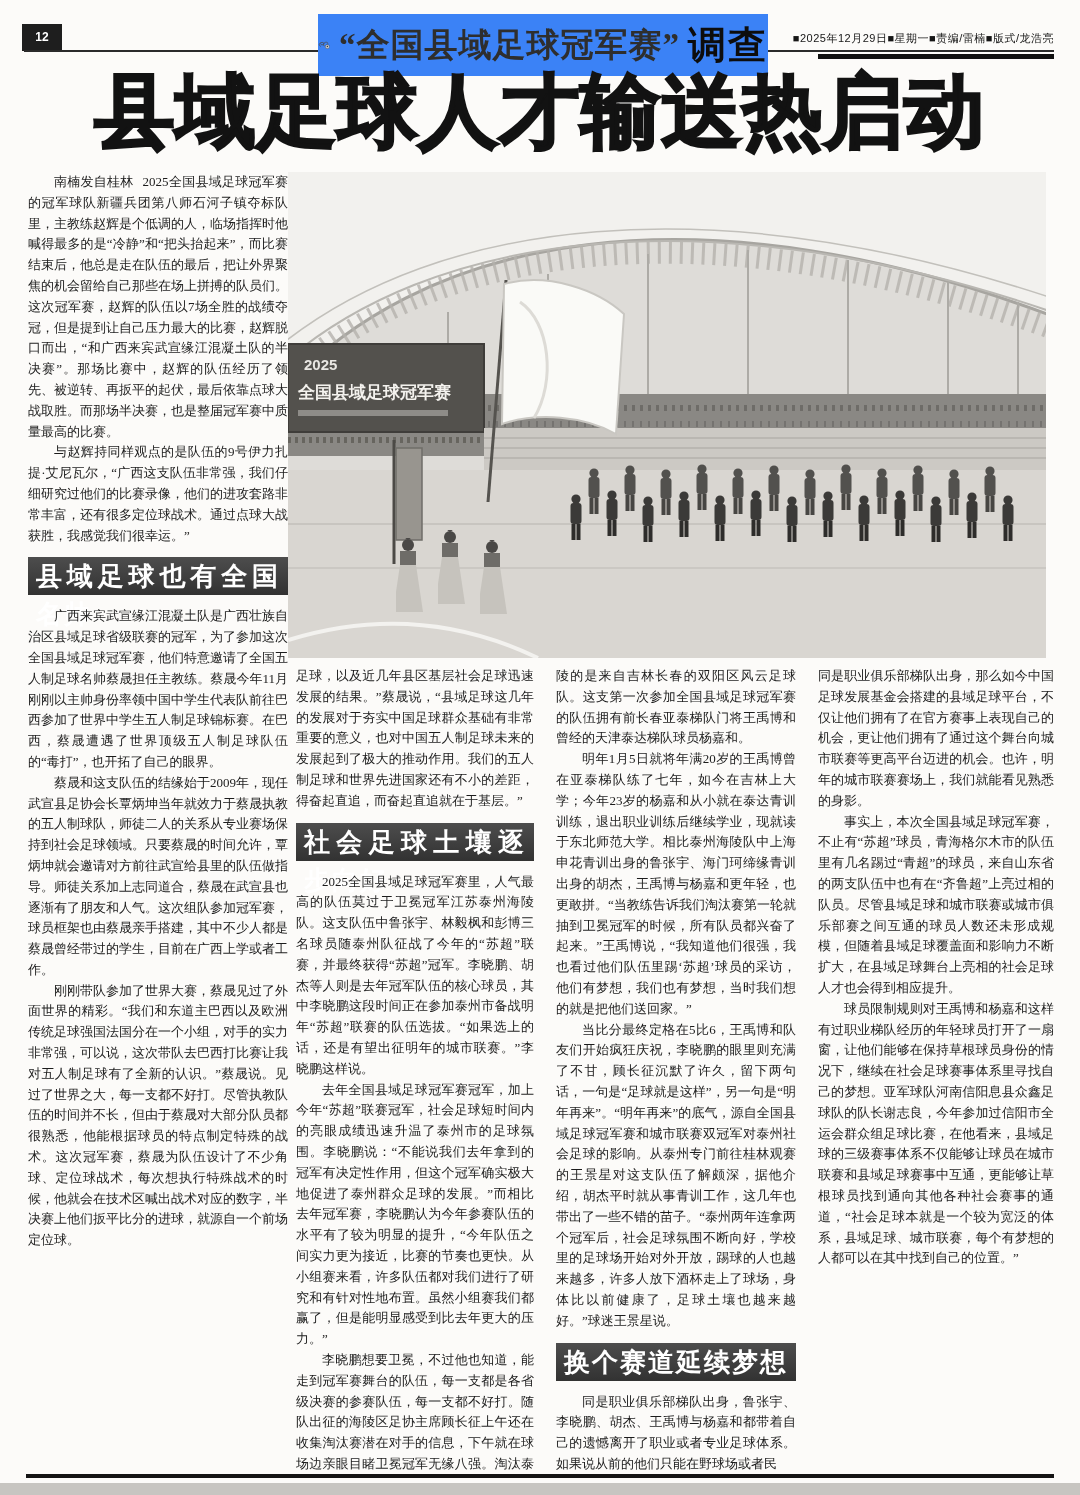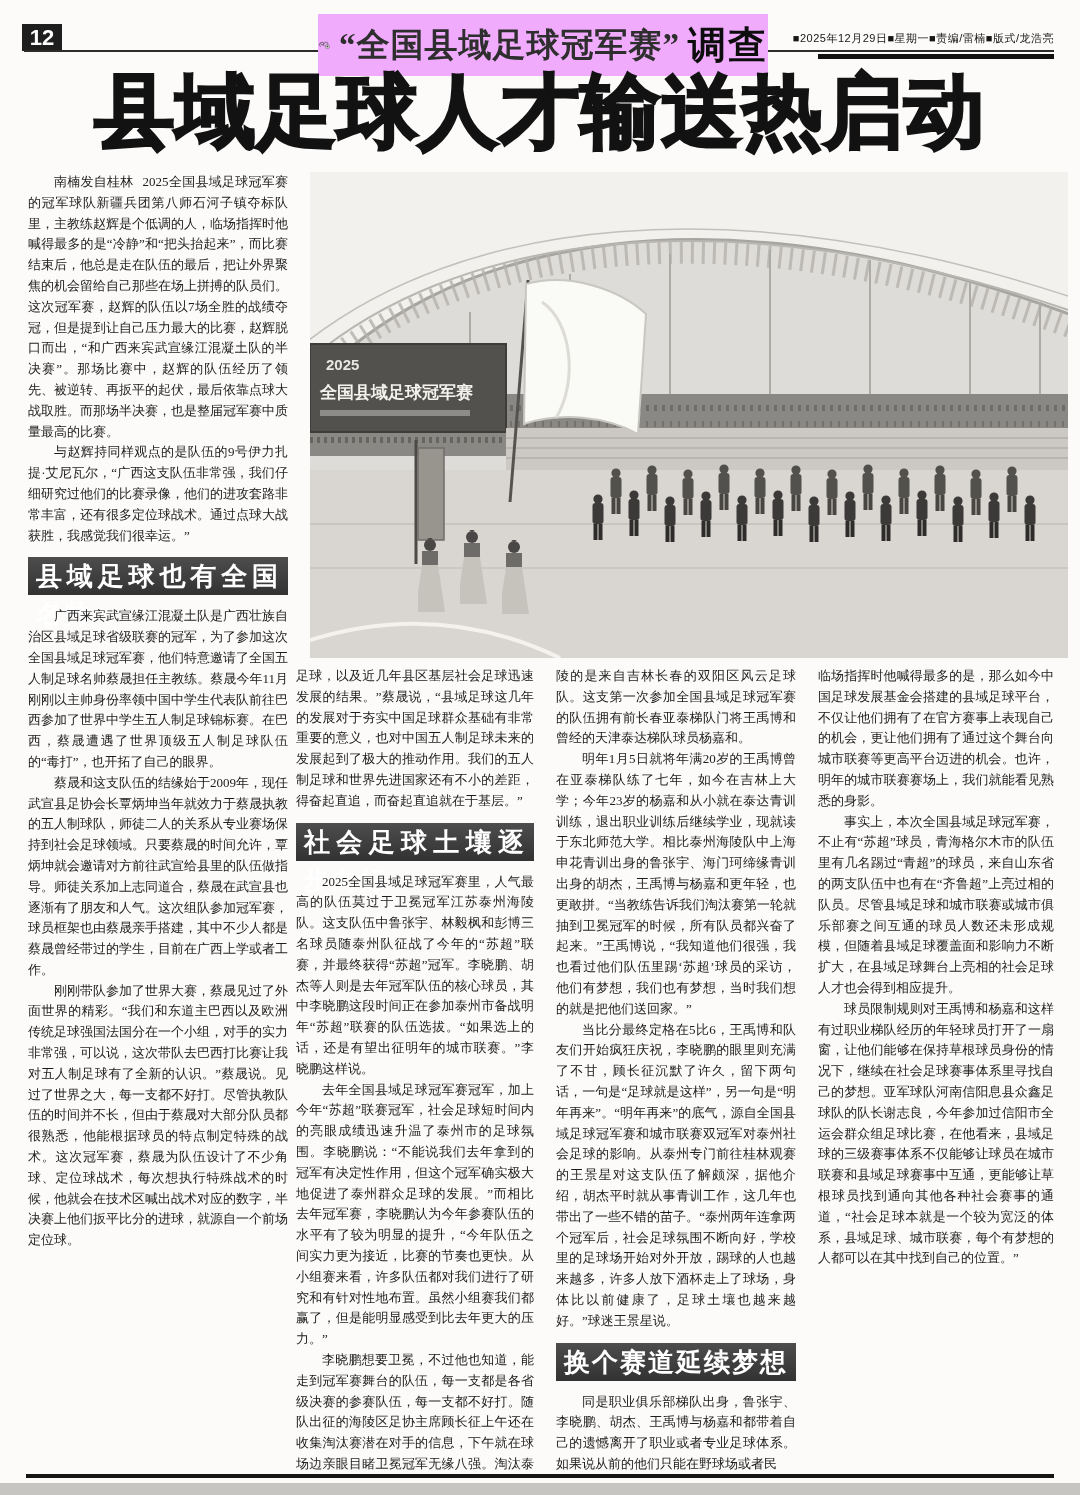--- a/index.html
+++ b/index.html
@@ -1,25 +1,25 @@
 <!DOCTYPE html>
 <html><head>
 <meta charset="utf-8">
 <style>
   html,body{margin:0;padding:0;background:#b9b7b4;}
   .page{position:relative;width:1080px;height:1495px;background:#fcfbf9;margin:0 auto;
         font-family:"Liberation Serif","DejaVu Serif",serif;color:#1c1c1c;overflow:hidden;}
   
   .pagenum{position:absolute;left:22px;top:24px;width:40px;height:27px;background:#1e1e1e;color:#fff;
-           font-family:"Liberation Sans",sans-serif;font-weight:bold;font-size:22px;line-height:27px;text-align:center;}
+           font-family:"Liberation Sans",sans-serif;font-weight:bold;font-size:12px;line-height:27px;text-align:center;}
   .header-rule-thin{position:absolute;left:24px;top:50px;width:1030px;height:2px;background:#2b2b2b;}
   .header-rule-thick{position:absolute;left:818px;top:54px;width:236px;height:5px;background:#101010;}
   .date-line{position:absolute;right:26px;top:31px;font-family:"Liberation Sans",sans-serif;
              font-size:11px;letter-spacing:.5px;color:#161616;background:#fcfbf9;padding-left:6px;text-align:center;}
-  .banner{position:absolute;left:318px;top:14px;width:450px;height:62px;background:#f0abfc;
+  .banner{position:absolute;left:318px;top:14px;width:450px;height:62px;background:#3b82f6;
           display:flex;align-items:center;justify-content:center;gap:8px;}
   .banner-title{font-size:33px;font-weight:900;color:#2e2e2e;letter-spacing:1px;
                 font-family:"Liberation Serif",serif;white-space:nowrap;}
   .banner-suffix{font-size:38px;font-weight:900;color:#0d0d0d;letter-spacing:2px;
                  font-family:"Liberation Sans",sans-serif;white-space:nowrap;}
   
   .headline{position:absolute;left:28px;top:62px;width:1024px;text-align:center;
             font-family:"Liberation Sans",sans-serif;font-weight:900;font-size:80px;line-height:100px;
             color:#121212;letter-spacing:1px;-webkit-text-stroke:2.5px #121212;white-space:nowrap;}
   
@@ -28,21 +28,21 @@
   #col2{left:296px;top:666px;width:238px;height:806px;}
   #col3{left:556px;top:666px;width:240px;height:806px;}
   #col4{left:818px;top:666px;width:236px;height:806px;}
   .col p{margin:0;text-indent:2em;}
   .col p.cont{text-indent:0;}
   .dateline{font-weight:normal;margin-right:9px;}
   .secbar{background:linear-gradient(180deg,#4d4d4d,#323232);color:#ffffff;
           font-family:"Liberation Sans",sans-serif;font-weight:bold;font-size:26px;letter-spacing:2px;
           height:38px;line-height:38px;padding:0 8px;margin:11px 0 11px;box-sizing:border-box;}
   
-  .photo{position:absolute;left:310px;top:172px;width:758px;height:486px;background:#e6e4e0;
+  .photo{position:absolute;left:288px;top:172px;width:758px;height:486px;background:#e6e4e0;
          overflow:hidden;box-shadow:0 0 0 1px #cfcdc9 inset;text-align:center;}
   
   .bottom-rule{position:absolute;left:26px;top:1474px;width:1028px;height:4px;background:#141414;}
   .bottom-shadow{position:absolute;left:0;top:1483px;width:1080px;height:12px;background:#c7c5c1;}
 </style>
 </head>
 <body>
 
 <div class="page">
 
@@ -192,20 +192,20 @@
 
   <div class="col" id="col3">
     <p class="cont">陵的是来自吉林长春的双阳区风云足球队。这支第一次参加全国县域足球冠军赛的队伍拥有前长春亚泰梯队门将王禹博和曾经的天津泰达梯队球员杨嘉和。</p>
     <p>明年1月5日就将年满20岁的王禹博曾在亚泰梯队练了七年，如今在吉林上大学；今年23岁的杨嘉和从小就在泰达青训训练，退出职业训练后继续学业，现就读于东北师范大学。相比泰州海陵队中上海申花青训出身的鲁张宇、海门珂缔缘青训出身的胡杰，王禹博与杨嘉和更年轻，也更敢拼。“当教练告诉我们淘汰赛第一轮就抽到卫冕冠军的时候，所有队员都兴奋了起来。”王禹博说，“我知道他们很强，我也看过他们队伍里踢‘苏超’球员的采访，他们有梦想，我们也有梦想，当时我们想的就是把他们送回家。”</p>
     <p>当比分最终定格在5比6，王禹博和队友们开始疯狂庆祝，李晓鹏的眼里则充满了不甘，顾长征沉默了许久，留下两句话，一句是“足球就是这样”，另一句是“明年再来”。“明年再来”的底气，源自全国县域足球冠军赛和城市联赛双冠军对泰州社会足球的影响。从泰州专门前往桂林观赛的王景星对这支队伍了解颇深，据他介绍，胡杰平时就从事青训工作，这几年也带出了一些不错的苗子。“泰州两年连拿两个冠军后，社会足球氛围不断向好，学校里的足球场开始对外开放，踢球的人也越来越多，许多人放下酒杯走上了球场，身体比以前健康了，足球土壤也越来越好。”球迷王景星说。</p>
     <div class="secbar">换个赛道延续梦想</div>
     <p>同是职业俱乐部梯队出身，鲁张宇、李晓鹏、胡杰、王禹博与杨嘉和都带着自己的遗憾离开了职业或者专业足球体系。如果说从前的他们只能在野球场或者民</p>
   </div>
 
   <div class="col" id="col4">
-    <p class="cont">临场指挥时他喊得最多的是，那么如今中国足球发展基金会搭建的县域足球平台，不仅让他们拥有了在官方赛事上表现自己的机会，更让他们拥有了通过这个舞台向城市联赛等更高平台迈进的机会。也许，明年的城市联赛赛场上，我们就能看见熟悉的身影。</p>
+    <p class="cont">同是职业俱乐部梯队出身，那么如今中国足球发展基金会搭建的县域足球平台，不仅让他们拥有了在官方赛事上表现自己的机会，更让他们拥有了通过这个舞台向城市联赛等更高平台迈进的机会。也许，明年的城市联赛赛场上，我们就能看见熟悉的身影。</p>
     <p>事实上，本次全国县域足球冠军赛，不止有“苏超”球员，青海格尔木市的队伍里有几名踢过“青超”的球员，来自山东省的两支队伍中也有在“齐鲁超”上亮过相的队员。尽管县域足球和城市联赛或城市俱乐部赛之间互通的球员人数还未形成规模，但随着县域足球覆盖面和影响力不断扩大，在县域足球舞台上亮相的社会足球人才也会得到相应提升。</p>
     <p>球员限制规则对王禹博和杨嘉和这样有过职业梯队经历的年轻球员打开了一扇窗，让他们能够在保持草根球员身份的情况下，继续在社会足球赛事体系里寻找自己的梦想。亚军球队河南信阳息县众鑫足球队的队长谢志良，今年参加过信阳市全运会群众组足球比赛，在他看来，县域足球的三级赛事体系不仅能够让球员在城市联赛和县域足球赛事中互通，更能够让草根球员找到通向其他各种社会赛事的通道，“社会足球本就是一个较为宽泛的体系，县域足球、城市联赛，每个有梦想的人都可以在其中找到自己的位置。”</p>
   </div>
 
   <div class="bottom-rule"></div>
   <div class="bottom-shadow"></div>
 </div>
 
 </body></html>

